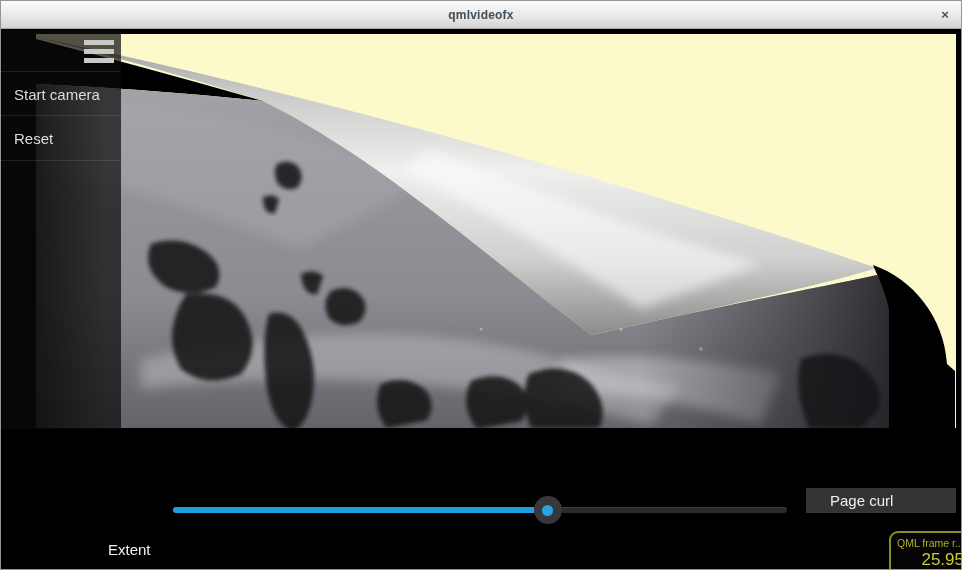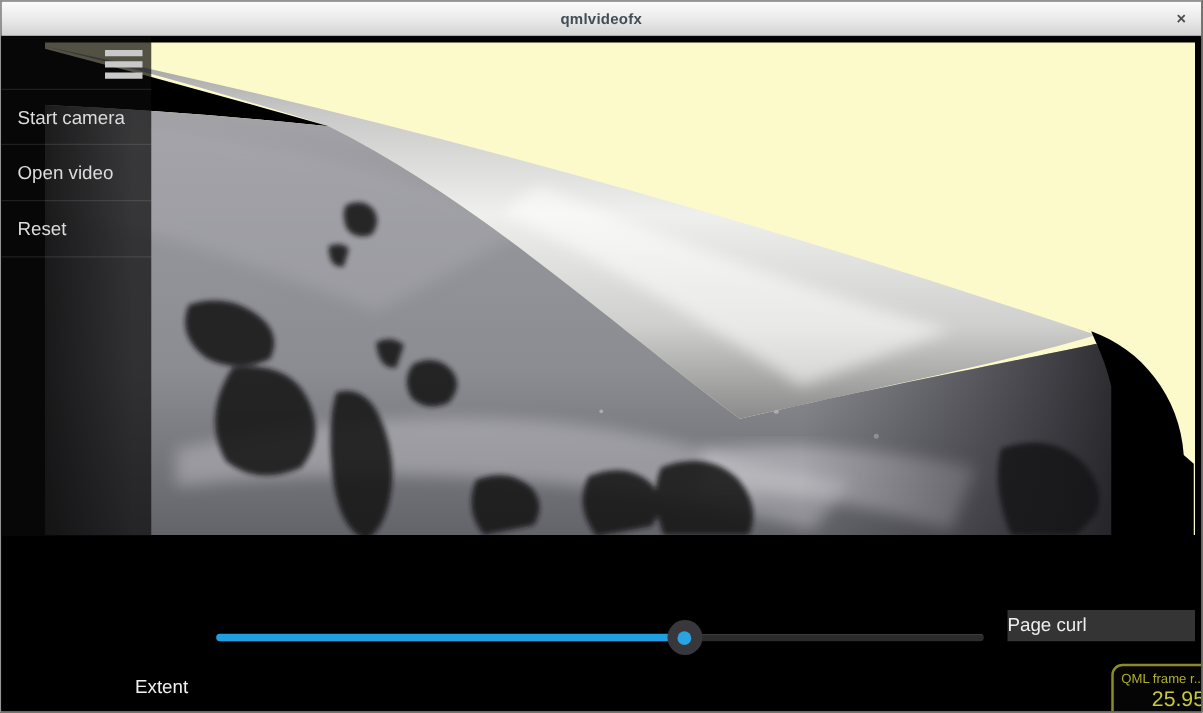--- a/index.html
+++ b/index.html
@@ -58,21 +58,21 @@
     position:absolute;top:3px;width:28px;height:28px;border-radius:50%;
     background:#38383c;margin-left:-14px;
   }
   .slider .handle .dot{
     position:absolute;left:8.5px;top:8.5px;width:11px;height:11px;border-radius:50%;
     background:#29a3e2;
   }
   .effect-btn{
     position:absolute;left:805px;top:459px;width:150px;height:25px;z-index:3;
     background:#343434;color:#efefef;font-size:15px;line-height:25px;
-    padding-left:0;white-space:nowrap;overflow:hidden;cursor:pointer;
+    padding-left:24px;white-space:nowrap;overflow:hidden;cursor:pointer;
   }
   
   .fps-box{
     position:absolute;left:888px;top:502px;width:86px;height:76px;z-index:3;
     background:#050505;border:2px solid #8b8b2a;border-radius:9px;
     overflow:hidden;
   }
   .fps-label{
     margin-top:4px;padding:0 8px 0 6px;font-size:10.5px;color:#b0b028;
     white-space:nowrap;text-align:left;
@@ -168,21 +168,20 @@
     </svg>
 
     <div class="sidebar">
       <div class="hamburger">
         <div class="bar"></div>
         <div class="bar"></div>
         <div class="bar"></div>
       </div>
       <div class="menu">
         <div class="menu-item">Start camera</div>
-        <div class="menu-item">Open video</div>
         <div class="menu-item">Reset</div>
       </div>
     </div>
 
     <div class="extent-label">Extent</div>
 
     <div class="slider">
       <div class="track"></div>
       <div class="fill" style="width: 61%;"></div>
       <div class="handle" style="left: 61%;">

